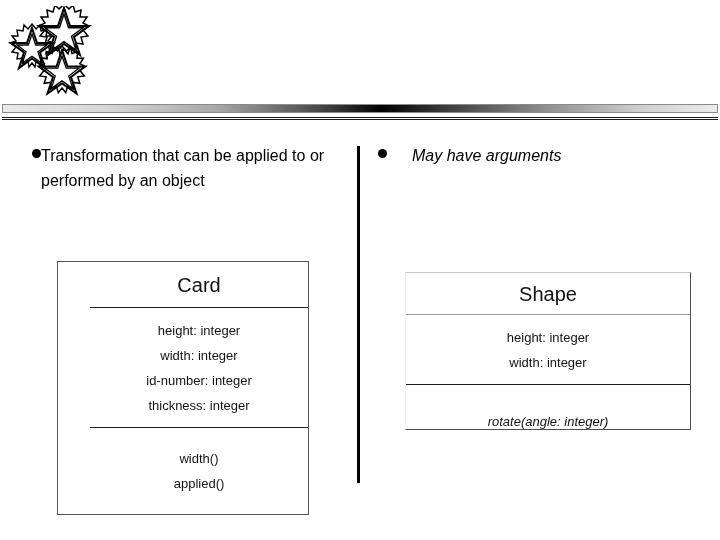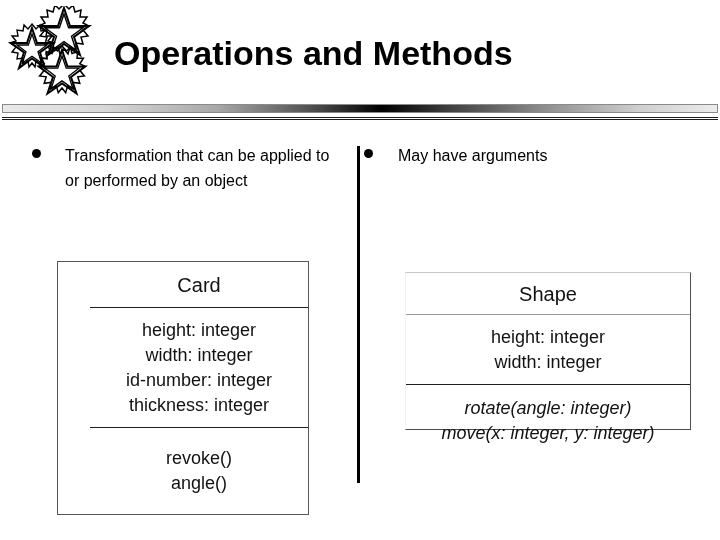--- a/index.html
+++ b/index.html
@@ -101,45 +101,46 @@
     line-height: 25px;
     color: #000000;
     white-space: pre-line;
   }
 
   #bullet-left {
     left: 32px;
     top: 143px;
     width: 300px;
   }
-  #bullet-left .bullet-text { margin-left: 24px; }
+  #bullet-left .bullet-text { }
 
   #bullet-right {
-    left: 364px;
+    left: 378px;
     top: 143px;
     width: 320px;
+    font-style: italic;
   }
   #bullet-right .bullet-text { margin-left: 25px; }
 
   
   .uml-box {
     position: absolute;
     box-sizing: border-box;
     background: #ffffff;
     text-align: center;
   }
   .uml-compartment {
     box-sizing: border-box;
     display: flex;
     flex-direction: column;
     justify-content: center;
     align-items: center;
   }
   .uml-line {
-    font-size: 18px;
+    font-size: 13px;
     line-height: 25px;
     color: #121212;
     white-space: nowrap;
   }
   .uml-name {
     font-size: 20px;
     line-height: 26px;
     color: #121212;
   }
 
@@ -211,21 +212,20 @@
 
         <g transform="translate(58,68)">
           <polygon points="0,-24 5.5,-7.5 23,-7.5 9,3 14.5,19.5 0,9.5 -14.5,19.5 -9,3 -23,-7.5 -5.5,-7.5" stroke-width="2"></polygon>
           <polygon points="0,-18 4.2,-5.8 17,-5.8 6.8,2 10.8,14.5 0,6.9 -10.8,14.5 -6.8,2 -17,-5.8 -4.2,-5.8" stroke-width="1.3"></polygon>
           <polygon points="0,-28 4.6,-23 8.4,-27 10,-20.5 15.8,-22.4 15,-15.8 21.4,-15.8 17.8,-10.2 23.4,-7.5 17.8,-3.7 22.4,1.9 15.8,2.8 17.8,9.3 11.2,8.4 11.2,14.9 5.6,12.1 3.7,18.6 0,14 -3.7,18.6 -5.6,12.1 -11.2,14.9 -11.2,8.4 -17.8,9.3 -15.8,2.8 -22.4,1.9 -17.8,-3.7 -23.4,-7.5 -17.8,-10.2 -21.4,-15.8 -15,-15.8 -15.8,-22.4 -10,-20.5 -8.4,-27 -4.6,-23" stroke-width="1.5"></polygon>
         </g>
       </g>
     </svg>
   </div>
 
-  <div id="page-title">Operations and Methods</div>
 
   <div id="title-rule"></div>
   <div id="title-rule-thin"></div>
 </div>
 
 <div id="column-divider"></div>
 
 <div class="bullet-row" id="bullet-left">
   <span class="bullet-dot"></span>
   <span class="bullet-text">Transformation that can be applied to or performed by an object</span>
@@ -235,35 +235,34 @@
   <div class="uml-compartment" id="card-name-compartment">
     <div class="uml-name">Card</div>
   </div>
   <div class="uml-compartment" id="card-attrs-compartment">
     <div class="uml-line">height: integer</div>
     <div class="uml-line">width: integer</div>
     <div class="uml-line">id-number: integer</div>
     <div class="uml-line">thickness: integer</div>
   </div>
   <div class="uml-compartment" id="card-ops-compartment">
-    <div class="uml-line">revoke()</div>
-    <div class="uml-line">angle()</div>
+    <div class="uml-line">width()</div>
+    <div class="uml-line">applied()</div>
   </div>
 </div>
 
 <div class="bullet-row" id="bullet-right">
   <span class="bullet-dot"></span>
   <span class="bullet-text">May have arguments</span>
 </div>
 
 <div class="uml-box" id="shape-box">
   <div class="uml-compartment" id="shape-name-compartment">
     <div class="uml-name">Shape</div>
   </div>
   <div class="uml-compartment" id="shape-attrs-compartment">
     <div class="uml-line">height: integer</div>
     <div class="uml-line">width: integer</div>
   </div>
   <div class="uml-compartment" id="shape-ops-compartment">
     <div class="uml-line">rotate(angle: integer)</div>
-    <div class="uml-line">move(x: integer, y: integer)</div>
   </div>
 </div>
 
 </body></html>

